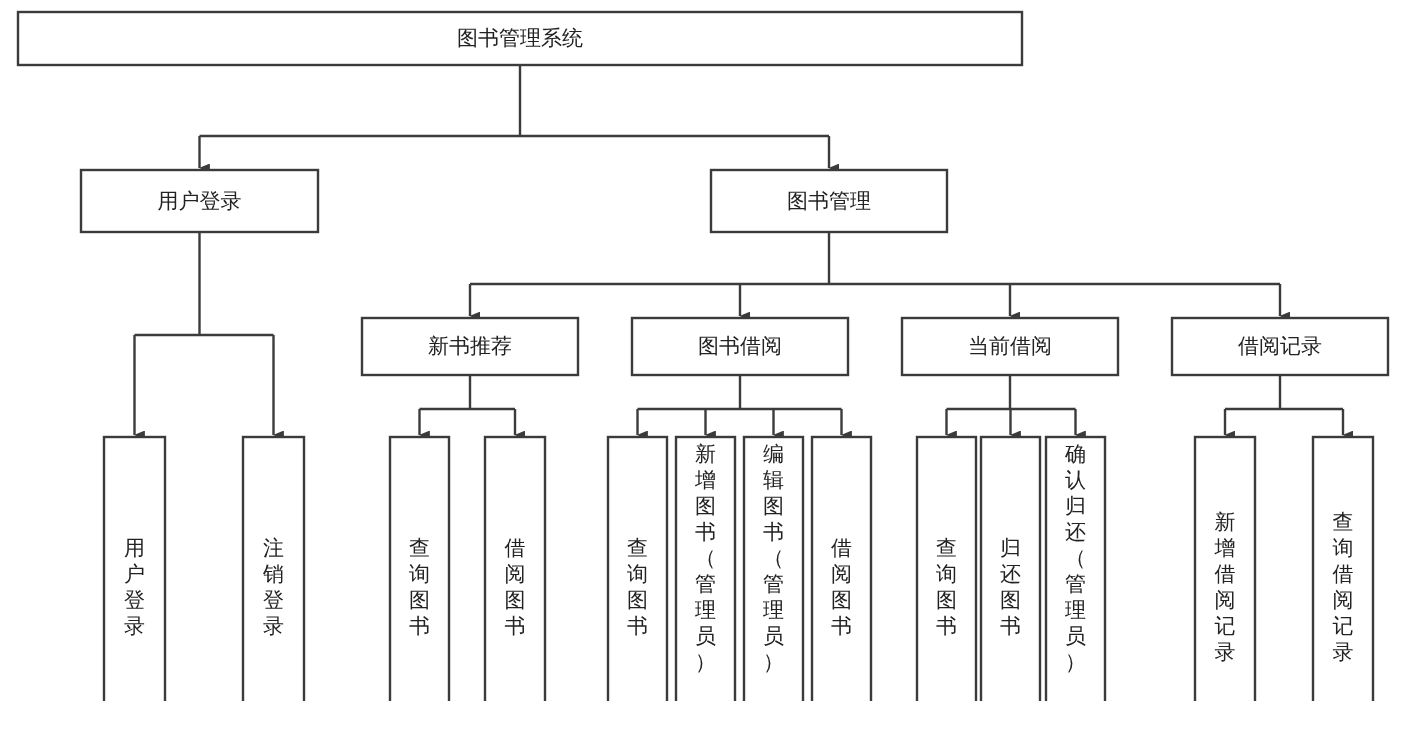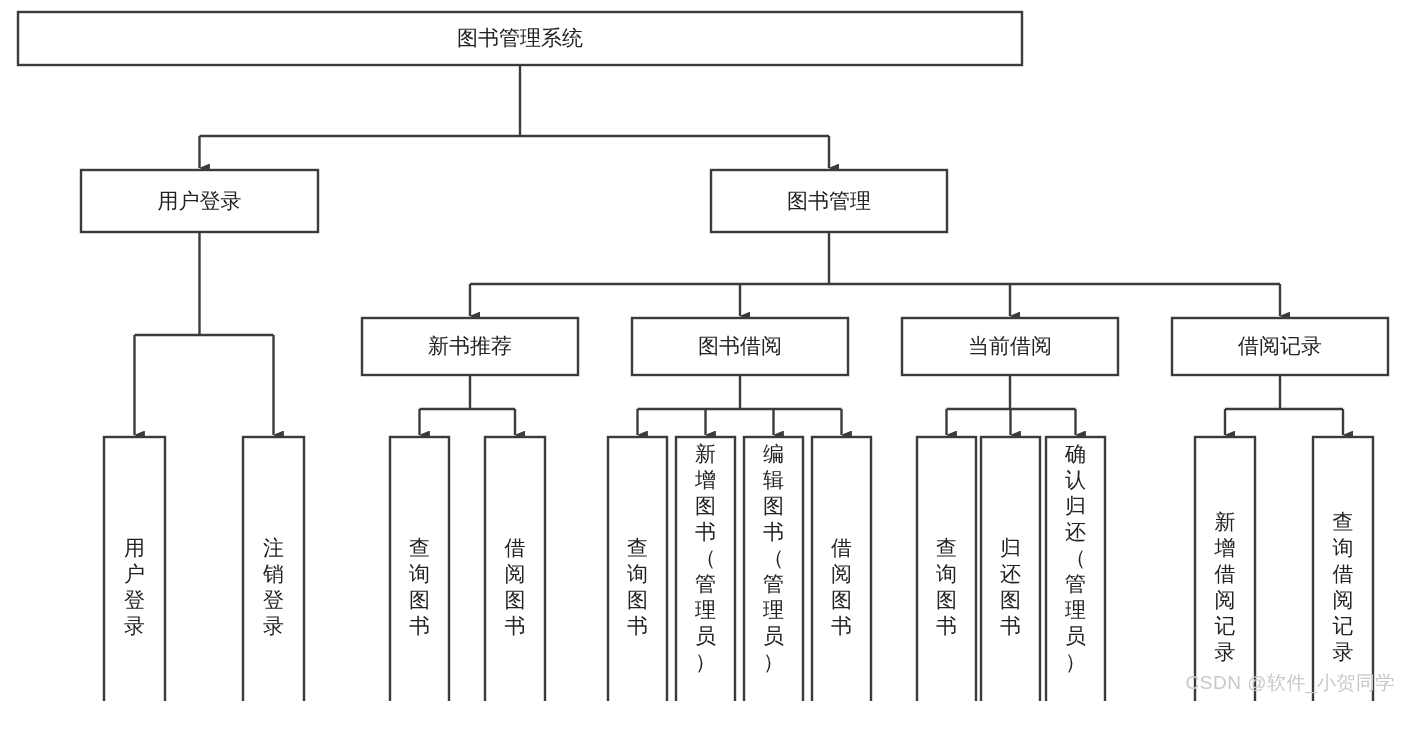--- a/index.html
+++ b/index.html
@@ -184,14 +184,13 @@
           <rect x="1195" y="437" width="60" height="297" class="node-rect"></rect>
           <text x="1225" y="528.5" class="node-label-vertical"><tspan x="1225" dy="0">新</tspan><tspan x="1225" dy="26">增</tspan><tspan x="1225" dy="26">借</tspan><tspan x="1225" dy="26">阅</tspan><tspan x="1225" dy="26">记</tspan><tspan x="1225" dy="26">录</tspan></text>
         </g>
         <g>
           <rect x="1313" y="437" width="60" height="297" class="node-rect"></rect>
           <text x="1343" y="528.5" class="node-label-vertical"><tspan x="1343" dy="0">查</tspan><tspan x="1343" dy="26">询</tspan><tspan x="1343" dy="26">借</tspan><tspan x="1343" dy="26">阅</tspan><tspan x="1343" dy="26">记</tspan><tspan x="1343" dy="26">录</tspan></text>
         </g>
       </g>
   </svg>
 
-  <div class="watermark">CSDN @软件_小贺同学</div>
 </div>
 
 </body></html>

